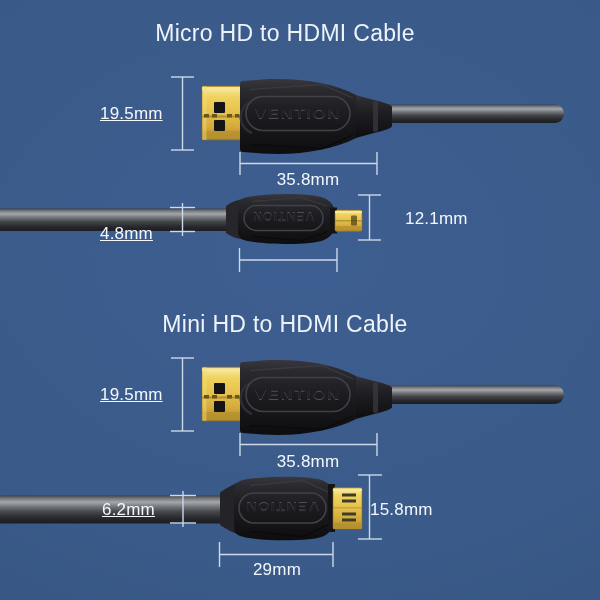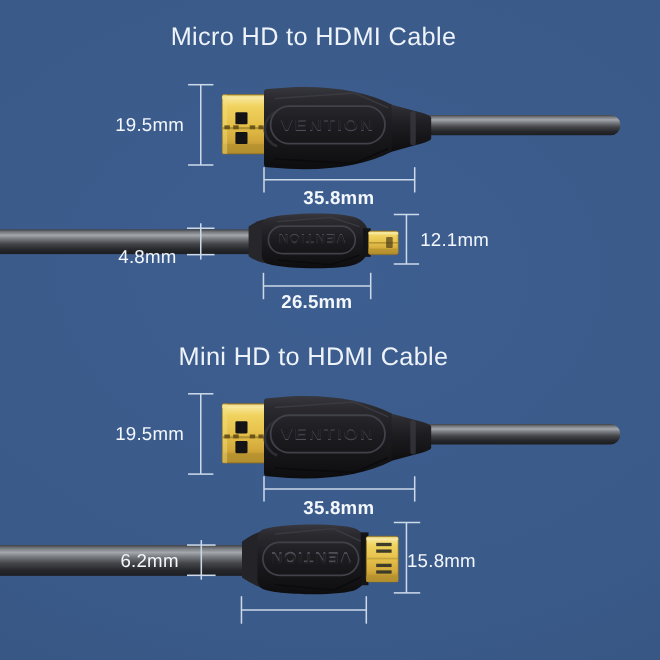--- a/index.html
+++ b/index.html
@@ -9,22 +9,22 @@
     background:radial-gradient(ellipse 130% 95% at 50% 42%, #3d5e90 0%, #3a5a89 55%, #33517d 100%);
   }
   .gfx{position:absolute;left:0;top:0;}
   .title{
     position:absolute;left:-15px;width:600px;text-align:center;
     font-size:23px;font-weight:500;color:#eef3f9;letter-spacing:.3px;
   }
   .mlabel{
     position:absolute;color:#f3f7fc;font-size:17px;font-weight:400;letter-spacing:.2px;
   }
-  .r{text-align:center;}
-  .c{text-align:center;font-weight:bold;}
+  .r{text-align:left;text-decoration:underline;}
+  .c{text-align:center;}
 </style>
 </head>
 <body>
 
 <div class="stage">
 
   <svg class="gfx" width="600" height="600" viewBox="0 0 600 600">
     <defs>
       <linearGradient id="goldV" x1="0" y1="0" x2="0" y2="1">
         <stop offset="0" stop-color="#c7a138"></stop>
@@ -165,22 +165,22 @@
         <path d="M333,542 V567"></path>
       </g>
     </g>
   </svg>
 
   <div class="title" style="top:20px">Micro HD to HDMI Cable</div>
 
   <div class="mlabel r" style="left:100px;top:104px;width:72px">19.5mm</div>
   <div class="mlabel c" style="left:258px;top:170px;width:100px">35.8mm</div>
   <div class="mlabel r" style="left:100px;top:224px;width:68px">4.8mm</div>
-  <div class="mlabel" style="left:382px;top:209px">12.1mm</div>
-  <div class="mlabel c" style="left:238px;top:265px;width:100px">26.5mm</div>
+  <div class="mlabel" style="left:405px;top:209px">12.1mm</div>
 
   <div class="title" style="top:311px">Mini HD to HDMI Cable</div>
 
   <div class="mlabel r" style="left:100px;top:385px;width:72px">19.5mm</div>
   <div class="mlabel c" style="left:258px;top:452px;width:100px">35.8mm</div>
   <div class="mlabel r" style="left:102px;top:500px;width:68px">6.2mm</div>
   <div class="mlabel" style="left:370px;top:500px">15.8mm</div>
+  <div class="mlabel c" style="left:227px;top:560px;width:100px">29mm</div>
 </div>
 
 </body></html>

